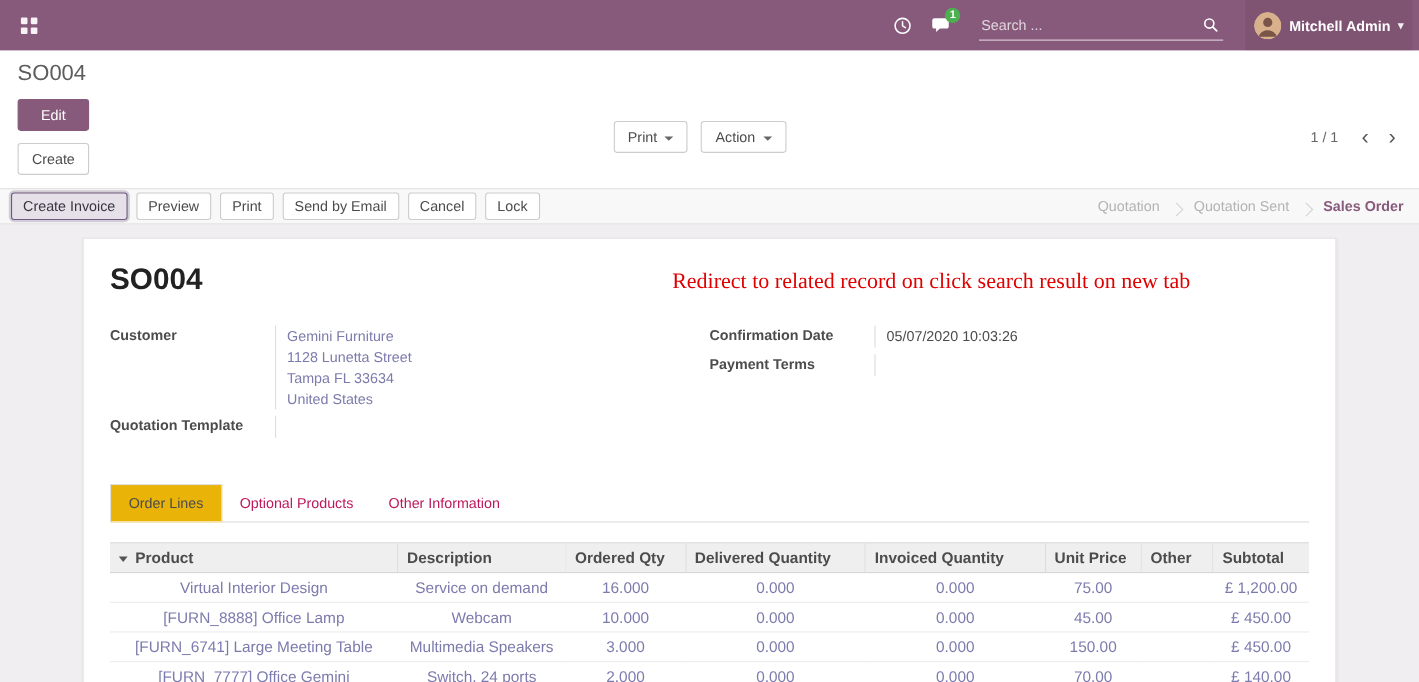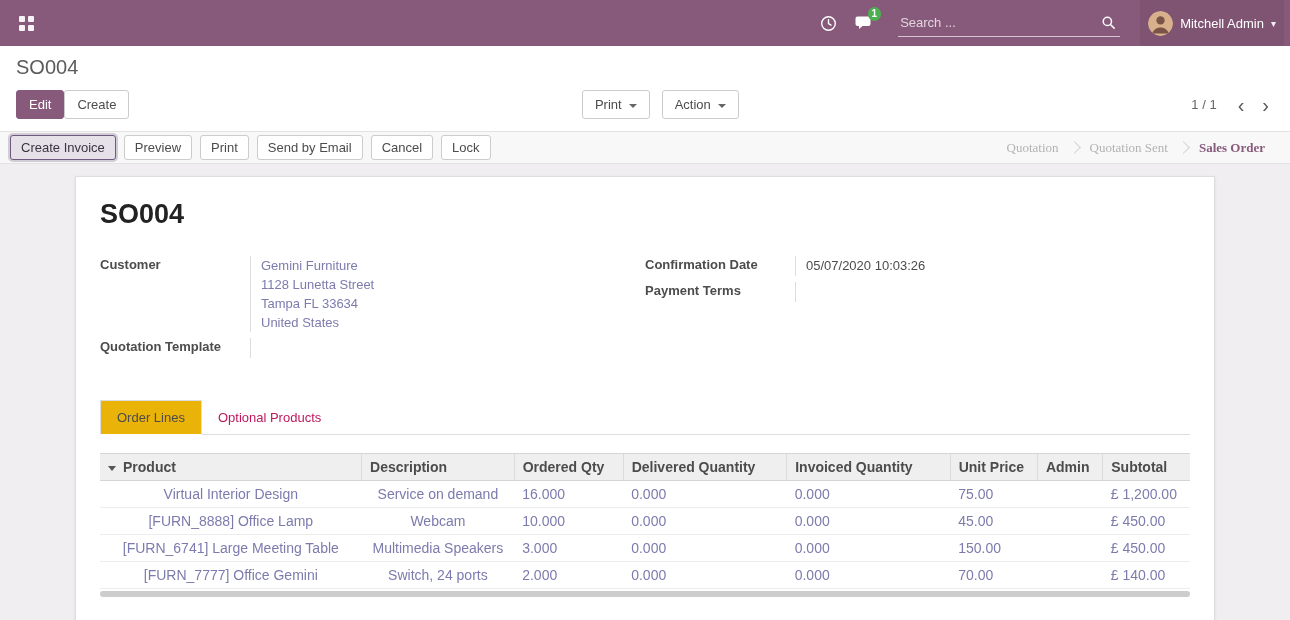--- a/index.html
+++ b/index.html
@@ -19,48 +19,48 @@
   .tb-spacer { flex:1; }
   .icon-btn { width:36px; height:46px; display:flex; align-items:center; justify-content:center; position:relative; cursor:pointer; }
   .badge { position:absolute; top:7px; right:1px; background:#4caf50; color:#fff; font-size:10px; line-height:1;
            padding:2px 4px; border-radius:8px; font-weight:bold; }
   .search-box { display:flex; align-items:center; width:222px; border-bottom:1px solid rgba(255,255,255,.65);
                 margin:0 20px 0 16px; padding:1px 0; }
   .search-box input { flex:1; background:transparent; border:none; outline:none; color:#fff; font-size:13px;
                       padding:4px 2px; font-family:inherit; }
   .search-box input::placeholder { color:rgba(255,255,255,.75); }
   .search-glass { width:24px; height:24px; display:flex; align-items:center; justify-content:center; cursor:pointer; }
-  .user-menu { display:flex; align-items:center; gap:7px; height:46px; padding:0 8px; background:rgba(0,0,0,.06); cursor:pointer; }
+  .user-menu { display:flex; align-items:center; gap:7px; height:46px; padding:0 8px; background:rgba(0,0,0,.06); cursor:pointer;font-weight:bold; }
   .avatar { width:25px; height:25px; border-radius:50%; overflow:hidden; flex:none; }
   .user-name { color:#fff; font-size:13px; white-space:nowrap; }
   .user-caret { font-size:10px; color:rgba(255,255,255,.9); }
 
   
   .panel { background:#fff; padding:10px 16px 12px; }
   .breadcrumb { font-size:20px; color:#5c5c5c; margin-bottom:11px; }
   .control-row { display:flex; align-items:center; }
-  .left-buttons { display:flex; gap:0; }
+  .left-buttons { display:flex; gap:11px;flex-direction:column; }
   .center-buttons { flex:1; display:flex; justify-content:center; gap:12px; }
   .pager { display:flex; align-items:center; gap:8px; color:#666;justify-content:space-between; }
   .pager-count { margin-right:8px; }
   .chev { font-size:20px; line-height:1; color:#555; cursor:pointer; padding:0 5px; }
   .btn { font-size:13px; padding:6px 12px; border:1px solid #ccc; background:#fff; color:#4c4c4c;
          border-radius:3px; cursor:pointer; font-family:inherit; white-space:nowrap; }
   .btn-primary { background:#875A7B; border-color:#875A7B; color:#fff; }
   .caret-down { display:inline-block; margin-left:7px; width:0; height:0; border-left:4px solid transparent;
                 border-right:4px solid transparent; border-top:4px solid #666; vertical-align:middle; }
 
   
   .statusbar { background:#f8f8f8; border-top:1px solid #e2e2e2; border-bottom:1px solid #e2e2e2;
                display:flex; align-items:center; height:33px; padding-left:10px; }
   .sb-left { display:flex; gap:8px; flex:1; align-items:center; }
   .sb-btn { padding:4px 10px; }
   .sb-primary { background:#e6e1e9; border:1px solid #6e5a7e; color:#3a3440;
                 box-shadow:0 0 0 2px rgba(110,90,126,.28); }
-  .sb-states { display:flex; align-items:center; padding-right:13px; color:#b3b3b3;font-family:Liberation Serif, serif; }
+  .sb-states { display:flex; align-items:flex-end; padding-right:2px; color:#b3b3b3; }
   .state { padding:0 12px; cursor:pointer; white-space:nowrap; }
   .state.active { color:#875A7B; font-weight:bold; }
   .state-sep { width:9px; height:9px; border-top:1px solid #d2d2d2; border-right:1px solid #d2d2d2;
                transform:rotate(45deg); margin:0 -1px; flex:none; }
 
   
   .content { padding-top:12px; }
   .sheet { width:1140px; margin:0 auto; background:#fff; border:1px solid #dedede;
            box-shadow:0 1px 3px rgba(0,0,0,.08); padding:22px 24px 40px; min-height:560px; }
   .sheet-head { display:flex; align-items:flex-start; }
@@ -81,21 +81,21 @@
   .tab { padding:9px 16px; color:#be185d; cursor:pointer; }
   .tab.active { background:#eab308; border:1px solid #ddd; border-bottom:1px solid #fff; margin-bottom:-1px; color:#4c4c4c; }
 
   
   table.lines { width:100%; border-collapse:collapse; margin-top:18px; font-size:14px; table-layout:fixed; }
   table.lines th { background:#efefef; border-top:1px solid #d5d5d5; border-bottom:1px solid #d5d5d5;
                    border-left:1px solid #dcdcdc; padding:5px 8px; font-weight:bold; color:#4c4c4c;
                    text-align:left; white-space:nowrap; overflow:hidden; }
   table.lines th:first-child { border-left:none; }
   table.lines td { padding:5px 8px; border-bottom:1px solid #ececec; color:#7c7bad; white-space:nowrap; overflow:hidden; }
-  th.num, td.num { text-align:left; }
+  th.num, td.num { text-align:center; }
   .sort-caret { display:inline-block; width:0; height:0; border-left:4px solid transparent;
                 border-right:4px solid transparent; border-top:5px solid #555; margin-right:7px; vertical-align:middle; }
   td.cell-link { cursor:pointer;text-align:center; }
   .hscroll { height:6px; background:#cdcdcd; margin-top:2px; border-radius:3px; cursor:pointer; }
 </style>
 </head>
 <body>
 
 <div>
 
@@ -182,20 +182,21 @@
       <span class="state-sep"></span>
       <span class="state active">Sales Order</span>
     </div>
   </div>
 
   <div class="content">
     <div class="sheet">
 
       <div class="sheet-head">
         <h1 class="sheet-title">SO004</h1>
+        <div class="annotation">Redirect to related record on click search result on new tab</div>
       </div>
 
       <div class="groups">
         <div class="group">
           <div class="field-row">
             <div class="f-label">Customer</div>
             <div class="f-vals">
               <a class="f-link">Gemini Furniture</a>
               <a class="f-link">1128 Lunetta Street</a>
               <a class="f-link">Tampa FL 33634</a>
@@ -217,32 +218,33 @@
           <div class="field-row">
             <div class="f-label">Payment Terms</div>
             <div class="f-vals"></div>
           </div>
         </div>
       </div>
 
       <div class="tabs">
         <div class="tab active">Order Lines</div>
         <div class="tab">Optional Products</div>
+        <div class="tab">Other Information</div>
       </div>
 
       <table class="lines">
         <thead>
           <tr>
             <th style="width:24%"><span class="sort-caret"></span><span>Product</span></th>
             <th style="width:14%">Description</th>
             <th style="width:10%" class="num">Ordered Qty</th>
             <th style="width:15%" class="num">Delivered Quantity</th>
             <th style="width:15%" class="num">Invoiced Quantity</th>
             <th style="width:8%" class="num">Unit Price</th>
-            <th style="width:6%">Admin</th>
+            <th style="width:6%">Other</th>
             <th style="width:8%" class="num">Subtotal</th>
           </tr>
         </thead>
         <tbody>
           <tr>
             <td class="cell-link">Virtual Interior Design</td>
             <td class="cell-link">Service on demand</td>
             <td class="num">16.000</td>
             <td class="num">0.000</td>
             <td class="num">0.000</td>

